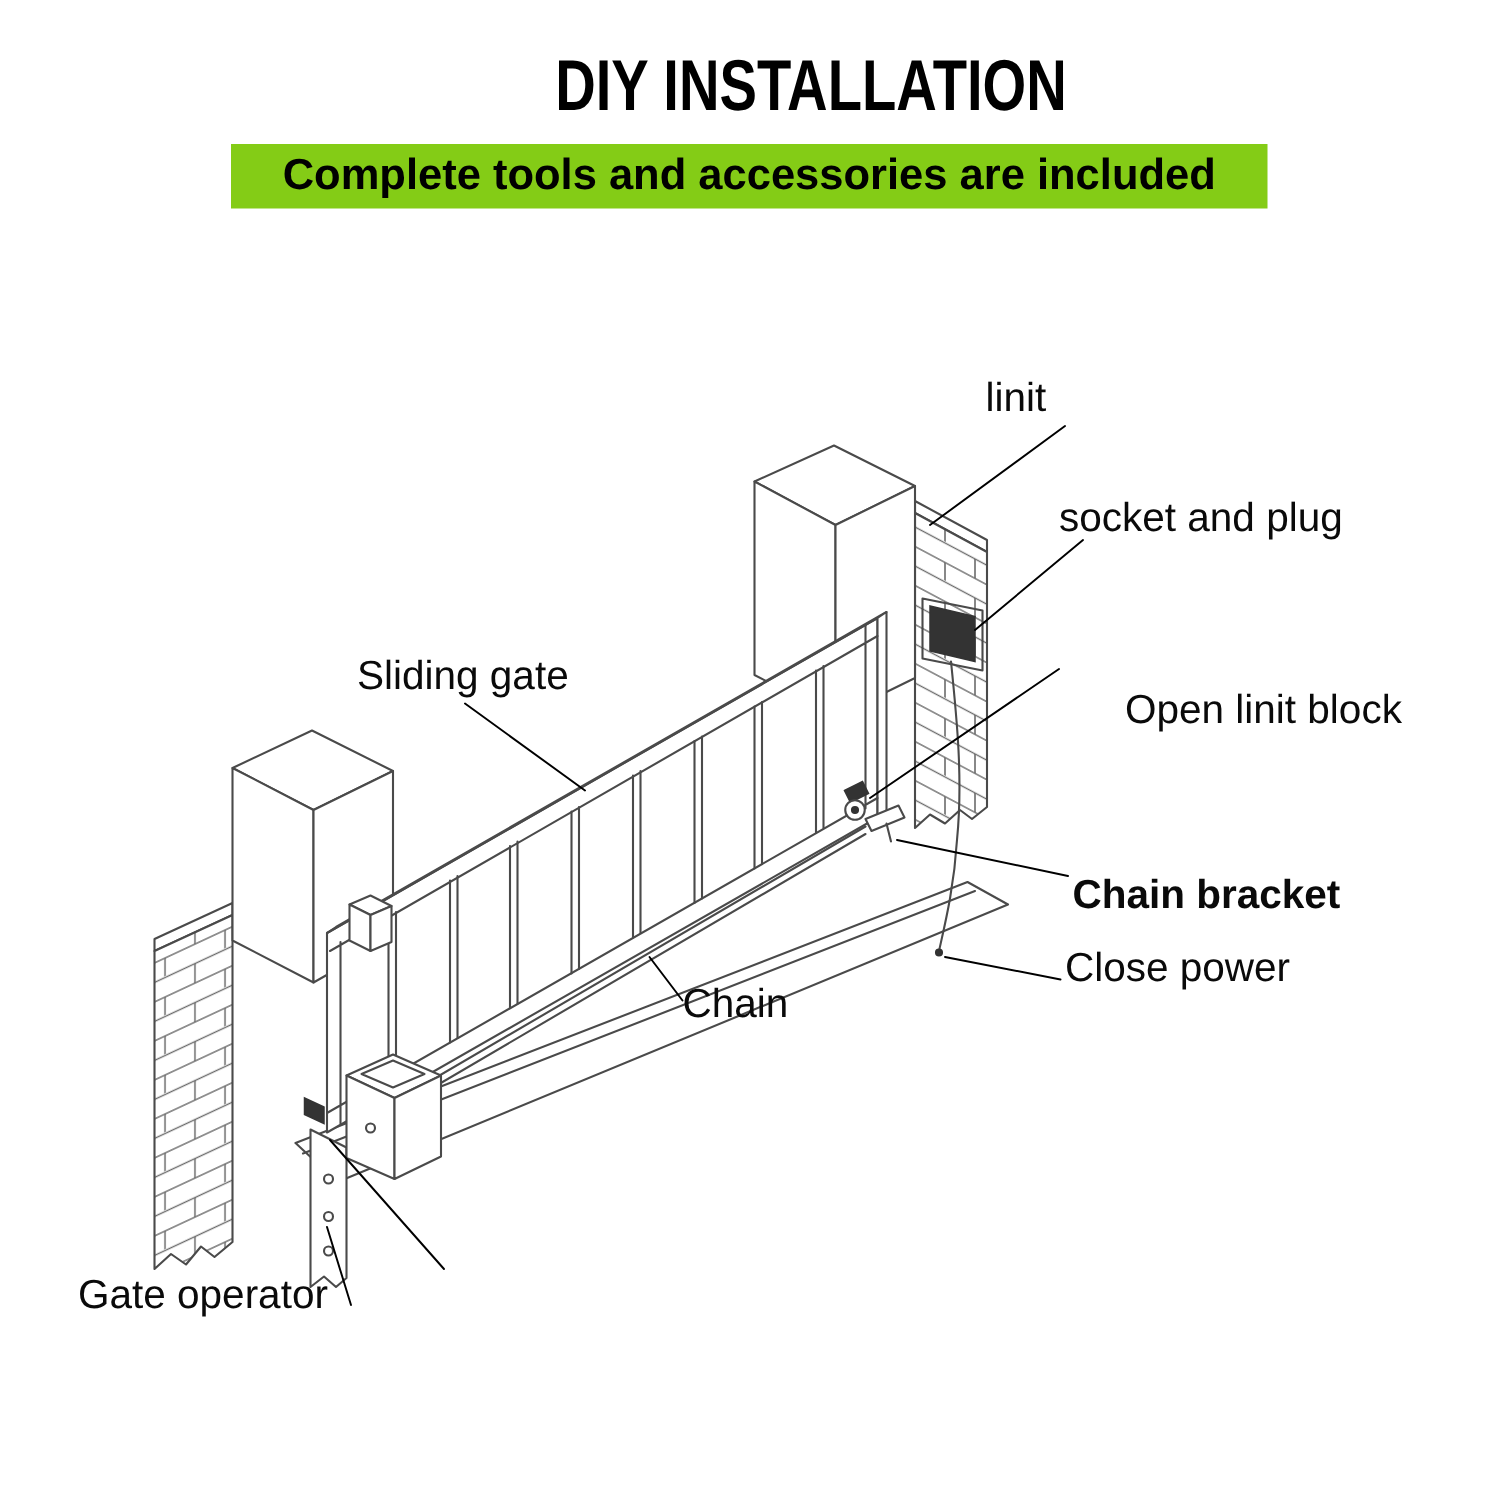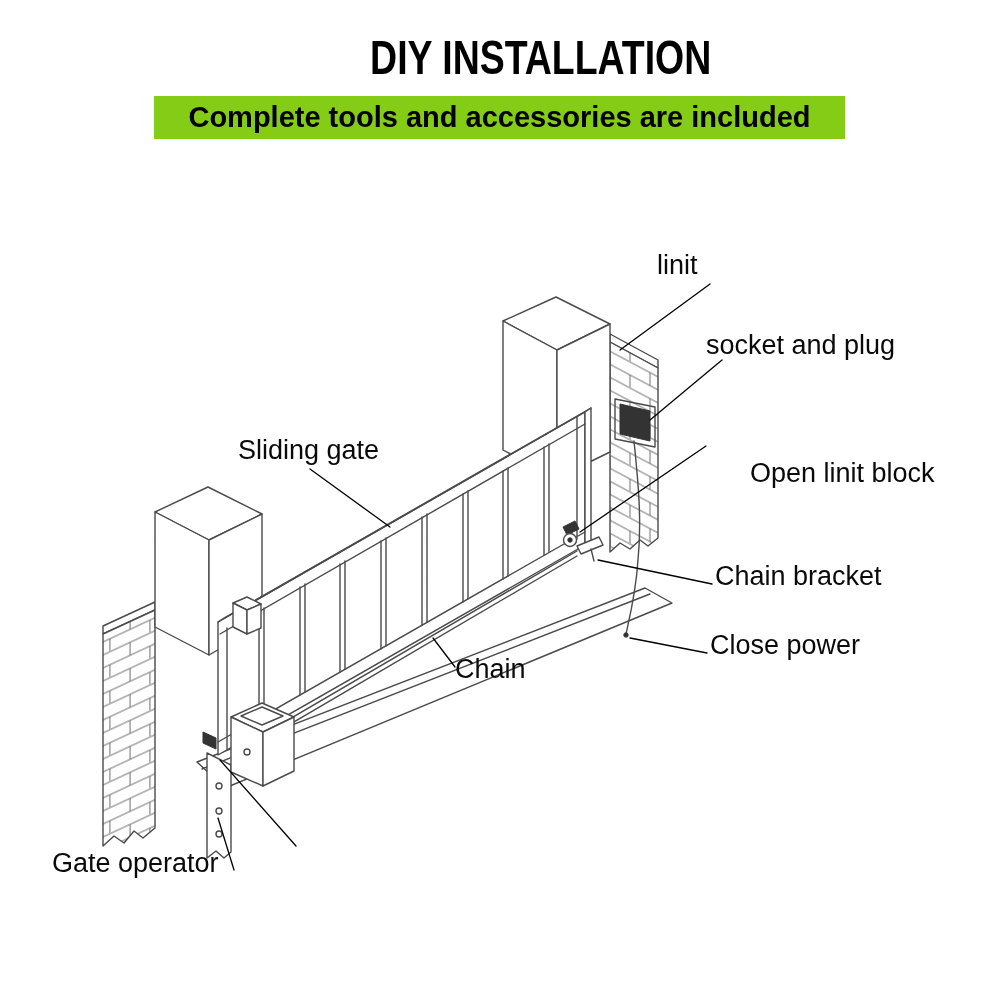--- a/index.html
+++ b/index.html
@@ -140,19 +140,19 @@
       <path class="leader" d="M310,469 L390,527"></path>
       <path class="leader" d="M455,667 L433,638"></path>
       <path class="leader" d="M296,846 L220,760"></path>
       <path class="leader" d="M234,870 L218,818"></path>
     </g>
   </svg>
 
   <div class="label" style="left:657px; top:250px;">linit</div>
   <div class="label" style="left:706px; top:330px;text-align:right;">socket and plug</div>
   <div class="label" style="left:750px; top:413px;margin-top:45px;">Open linit block</div>
-  <div class="label" style="left:715px; top:561px;">Chain bracket</div>
+  <div class="label" style="left:715px; top:581px;font-weight:bold;">Chain bracket</div>
   <div class="label" style="left:710px; top:630px;">Close power</div>
   <div class="label" style="left:238px; top:435px;">Sliding gate</div>
   <div class="label" style="left:455px; top:654px;">Chain</div>
   <div class="label" style="left:52px;  top:848px;">Gate operator</div>
 
 </div>
 
 </body></html>

